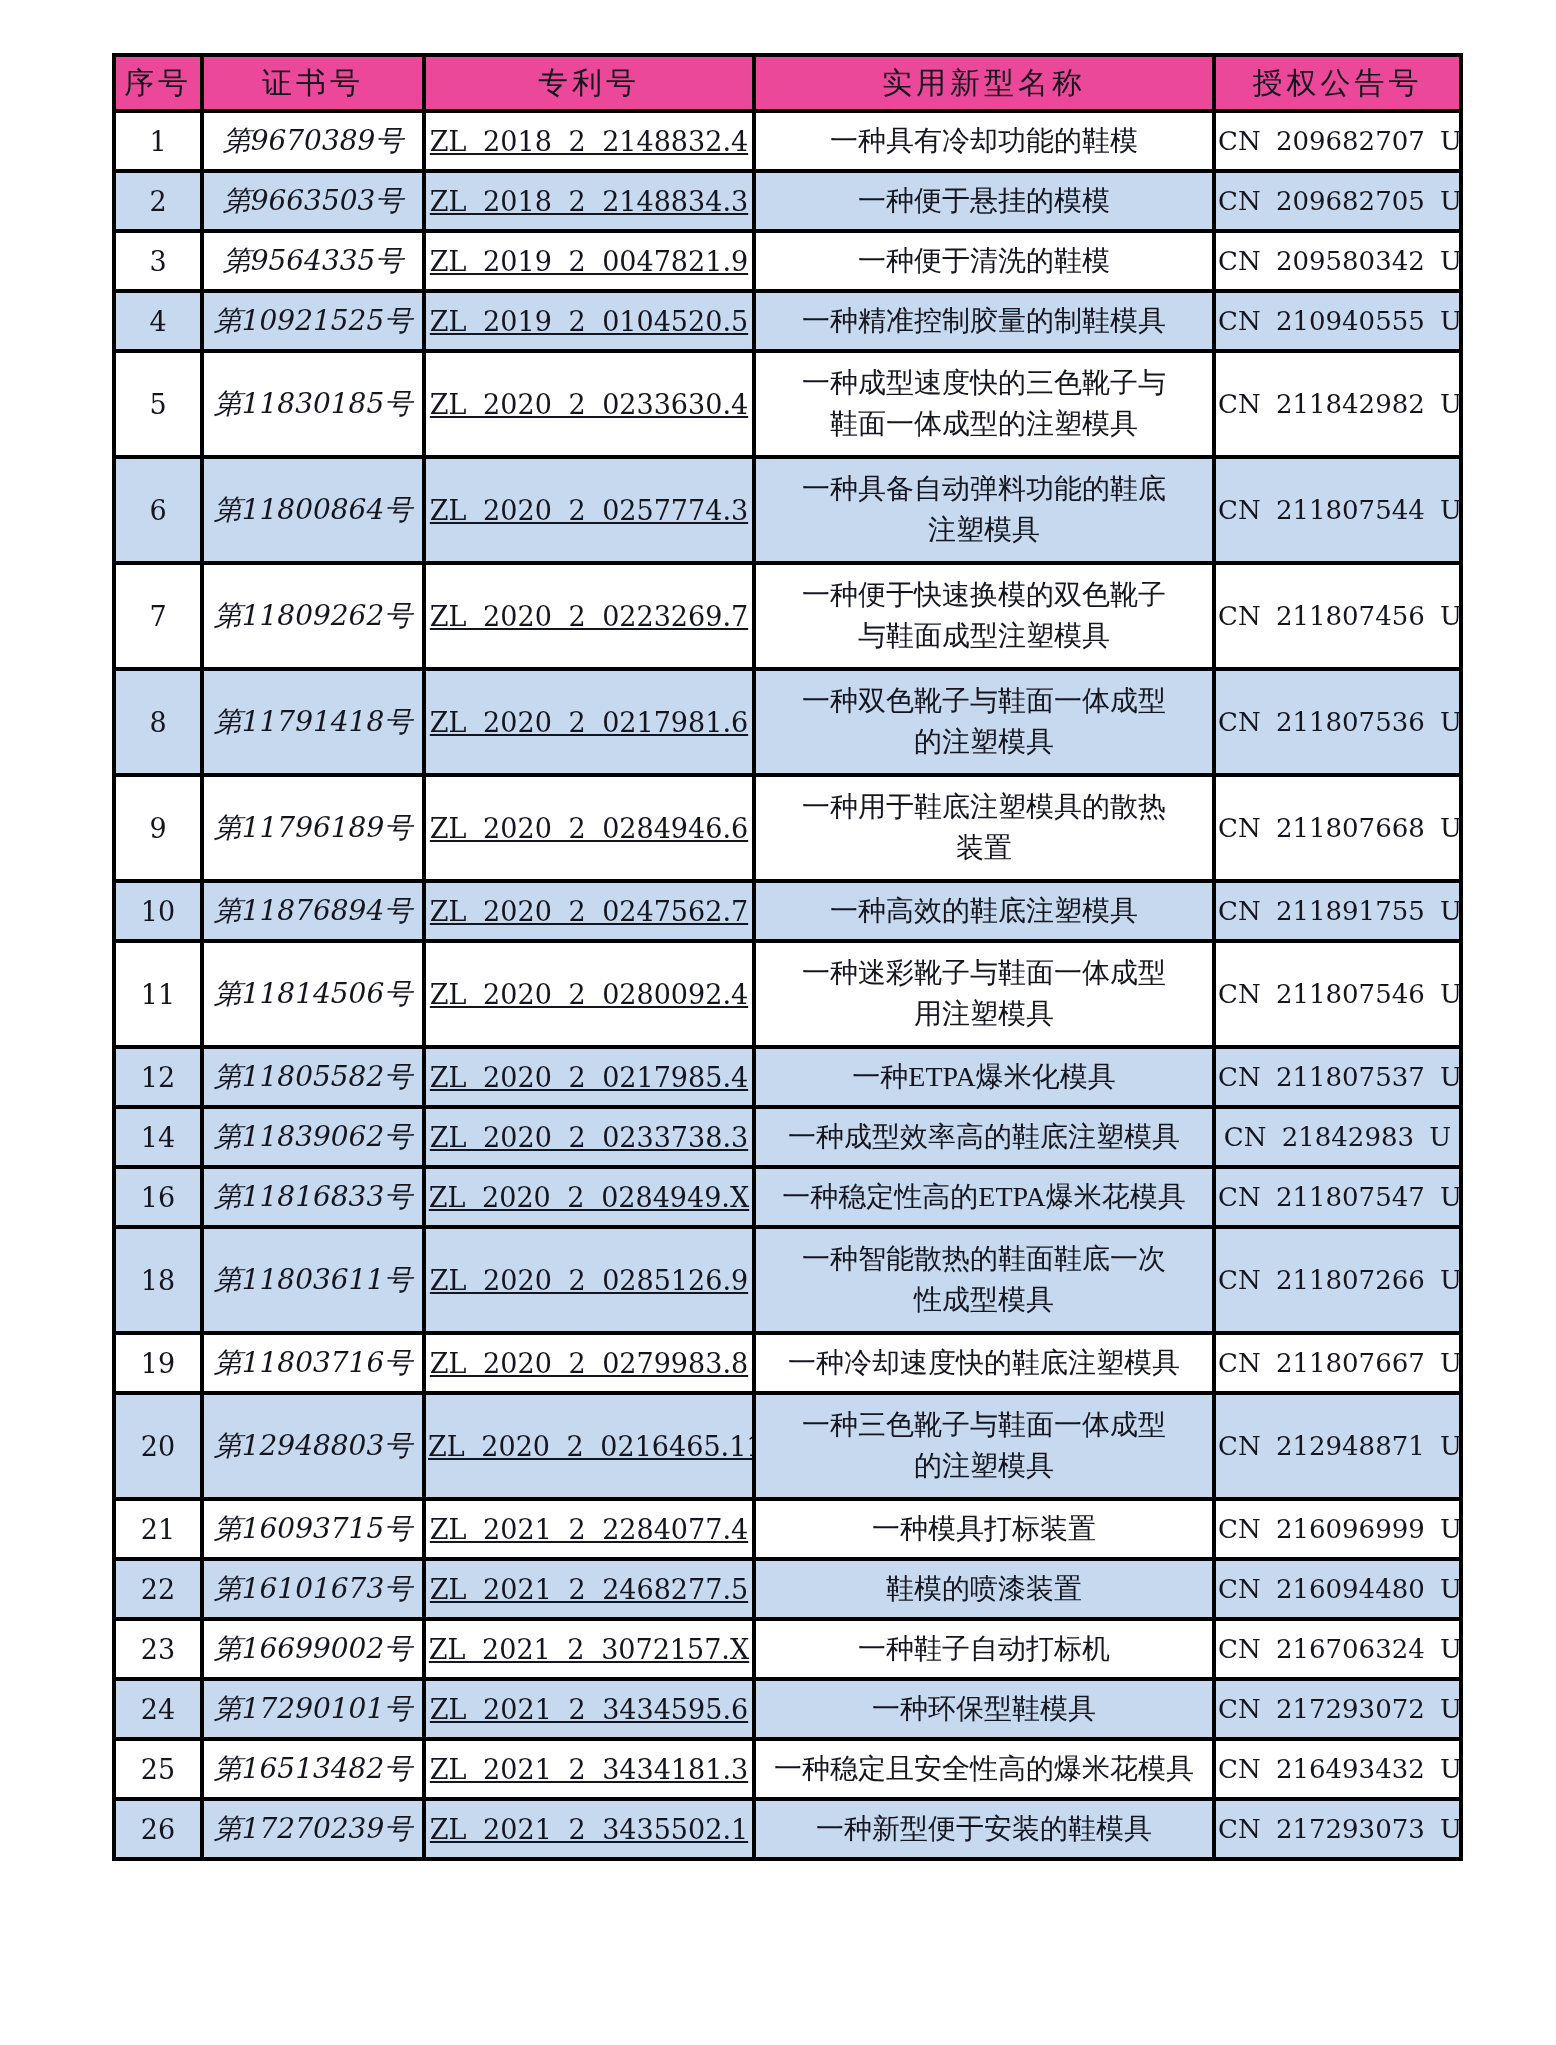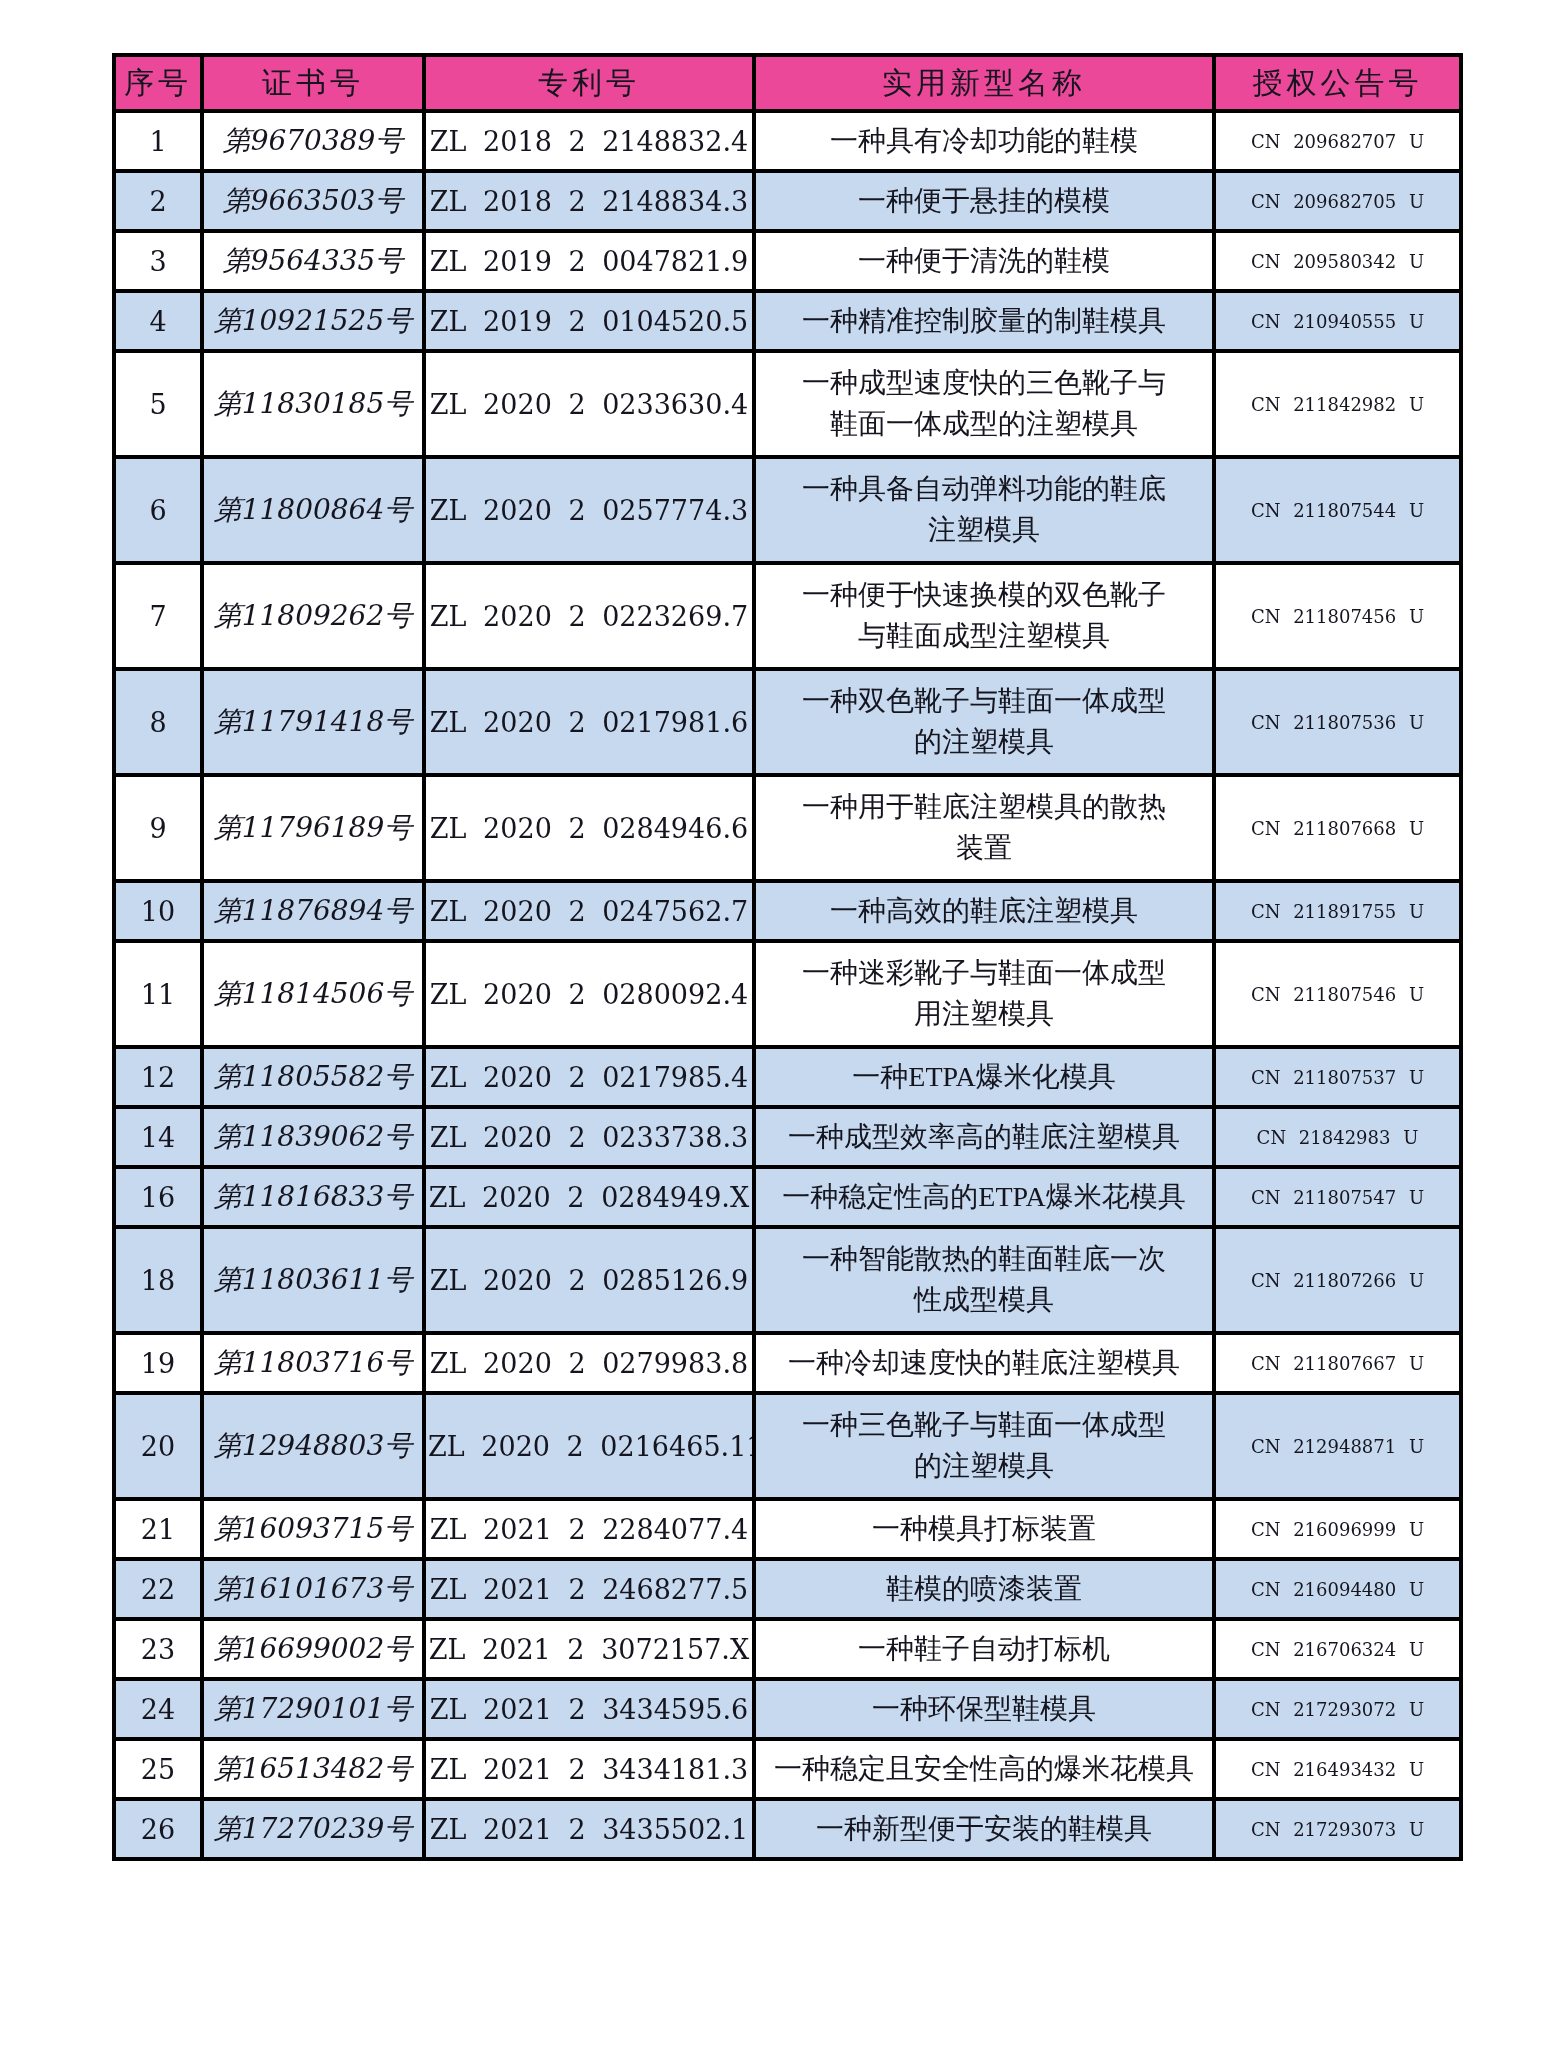--- a/index.html
+++ b/index.html
@@ -32,23 +32,23 @@
     font-weight: normal;
     font-size: 30px;
     height: 48px;
     letter-spacing: 4px;
   }
   tr.single td { height: 52px; }
   tr.double td { height: 98px; }
   tr.stripe td { background: #c7d9ef; }
   td.c-no   { font-size: 27px; }
   td.c-cert { font-size: 28px; white-space: nowrap; font-style: italic; }
-  td.c-pat  { font-size: 27px; white-space: nowrap; word-spacing: 8px; }
+  td.c-pat  { font-size: 27px; white-space: nowrap; word-spacing: 8px; text-decoration: underline; }
   td.c-name { font-size: 28px; white-space: pre-line; line-height: 1.45; font-family: Liberation Serif, serif; }
-  td.c-pub  { font-size: 18px; white-space: nowrap; word-spacing: 7px; }
+  td.c-pub  { font-size: 26px; white-space: nowrap; word-spacing: 7px; }
 </style>
 </head>
 <body>
 
 <table class="patent-table">
   <colgroup>
     <col style="width:88px">
     <col style="width:222px">
     <col style="width:330px">
     <col style="width:460px">

